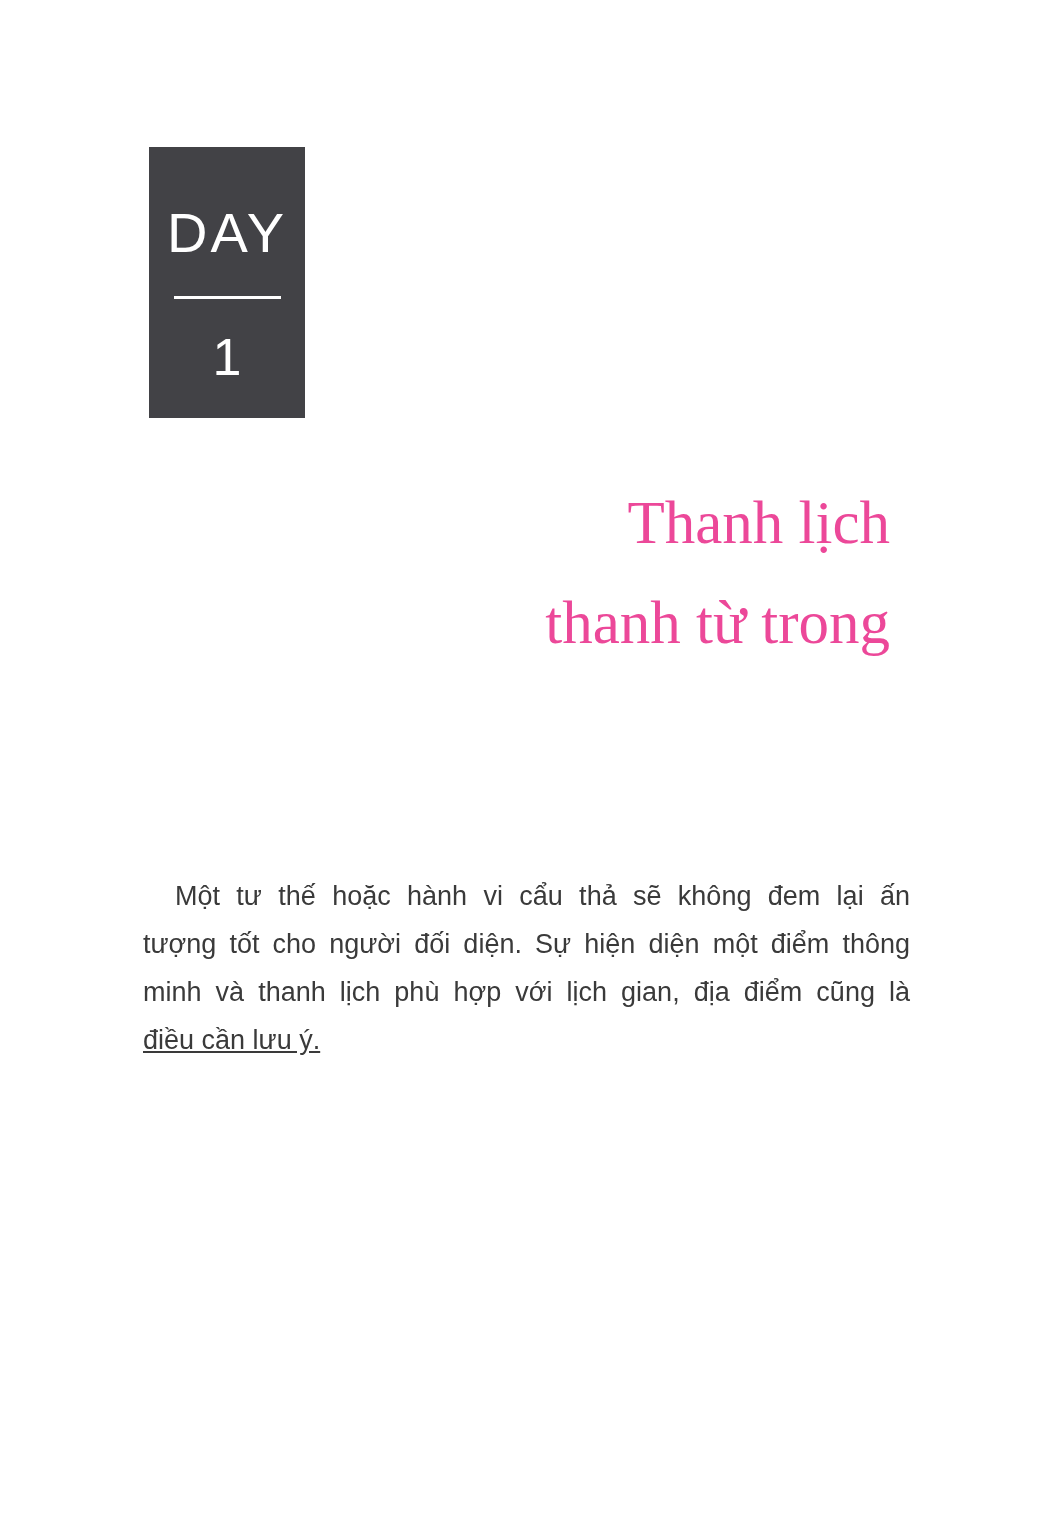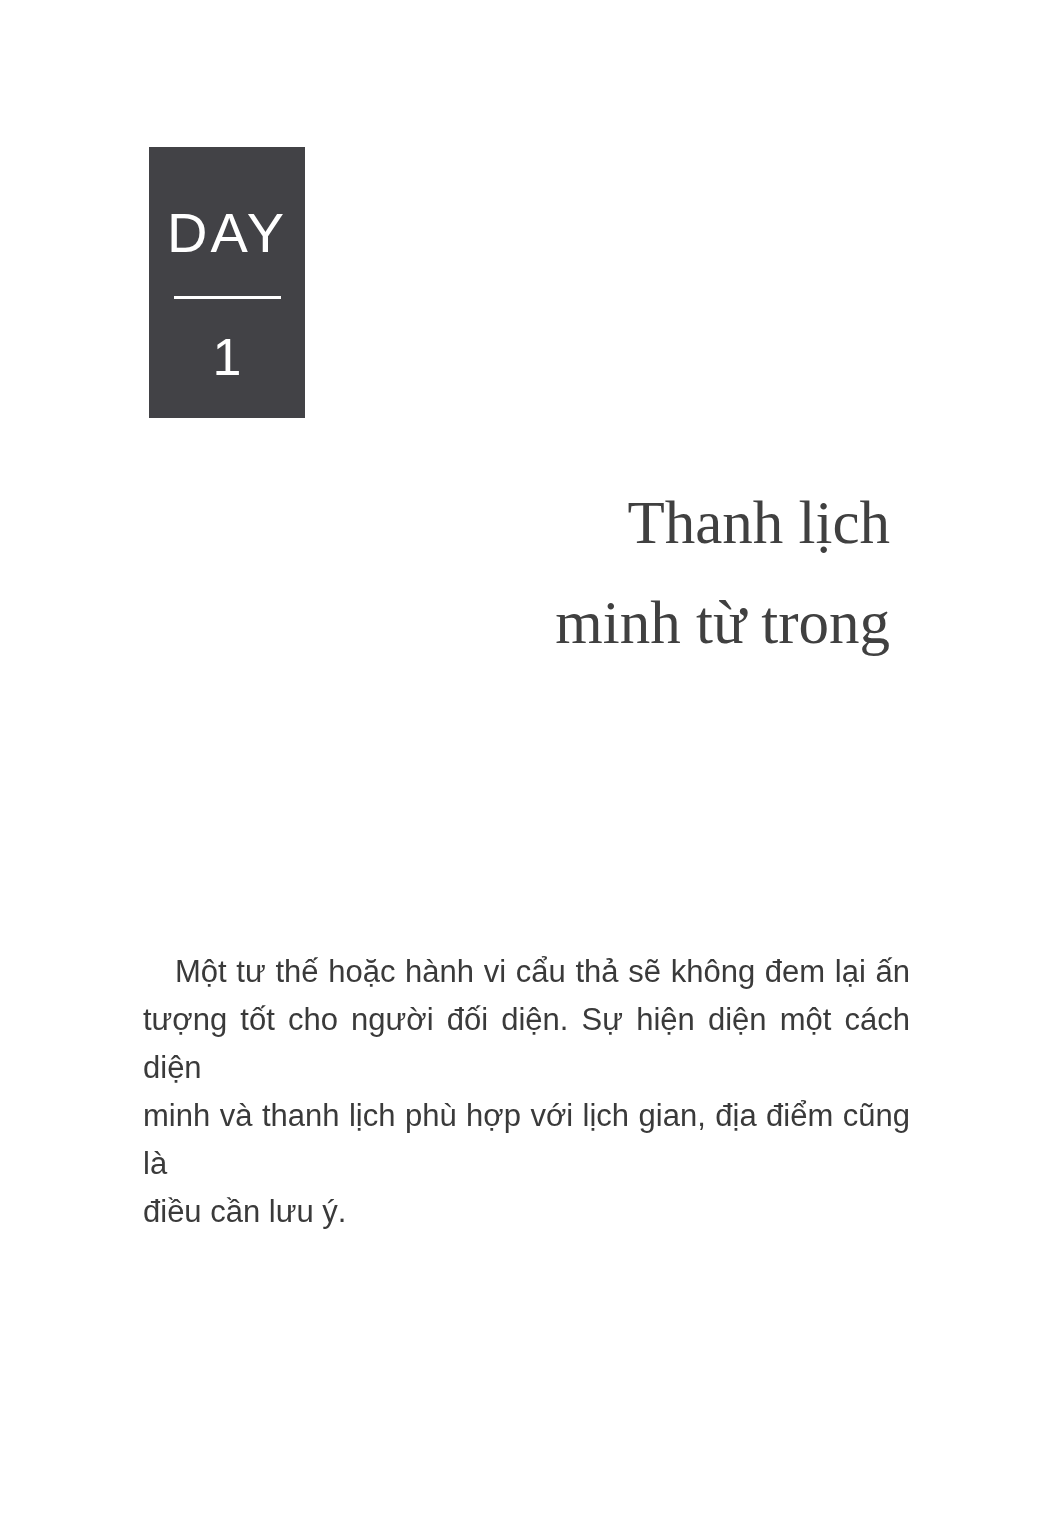--- a/index.html
+++ b/index.html
@@ -51,66 +51,67 @@
     font-weight: 400;
   }
 
   
   .chapter-title {
     position: absolute;
     top: 473px;
     right: 158px;
     width: 620px;
     text-align: right;
-    color: #404040;
+    color: #ec4899;
     font-family: "Liberation Serif", "DejaVu Serif", serif;
     font-size: 61px;
     font-weight: 400;
     line-height: 100px;
   }
 
   
   .body-text {
     position: absolute;
     left: 143px;
-    top: 948px;
+    top: 872px;
     width: 767px;
     color: #3a3a3a;
     font-family: "Liberation Sans", "DejaVu Sans", sans-serif;
-    font-size: 31px;
+    font-size: 27px;
     line-height: 48px;
   }
   .body-line {
     text-align: justify;
     text-align-last: justify;
   }
   .body-line.first {
     padding-left: 32px;
   }
   .body-line.last {
     text-align: right;
     text-align-last: left;
+    text-decoration: underline;
   }
 </style>
 </head>
 <body>
 
 <div class="page">
 
   <div class="day-box">
     <div class="day-label">DAY</div>
     <div class="day-divider"></div>
     <div class="day-number">1</div>
   </div>
 
   <div class="chapter-title">
     <div>Thanh lịch</div>
-    <div>minh từ trong</div>
+    <div>thanh từ trong</div>
   </div>
 
   <div class="body-text">
     <div class="body-line first">Một tư thế hoặc hành vi cẩu thả sẽ không đem lại ấn</div>
-    <div class="body-line">tượng tốt cho người đối diện. Sự hiện diện một cách diện</div>
+    <div class="body-line">tượng tốt cho người đối diện. Sự hiện diện một điểm thông</div>
     <div class="body-line">minh và thanh lịch phù hợp với lịch gian, địa điểm cũng là</div>
     <div class="body-line last">điều cần lưu ý.</div>
   </div>
 
 </div>
 
 </body></html>

